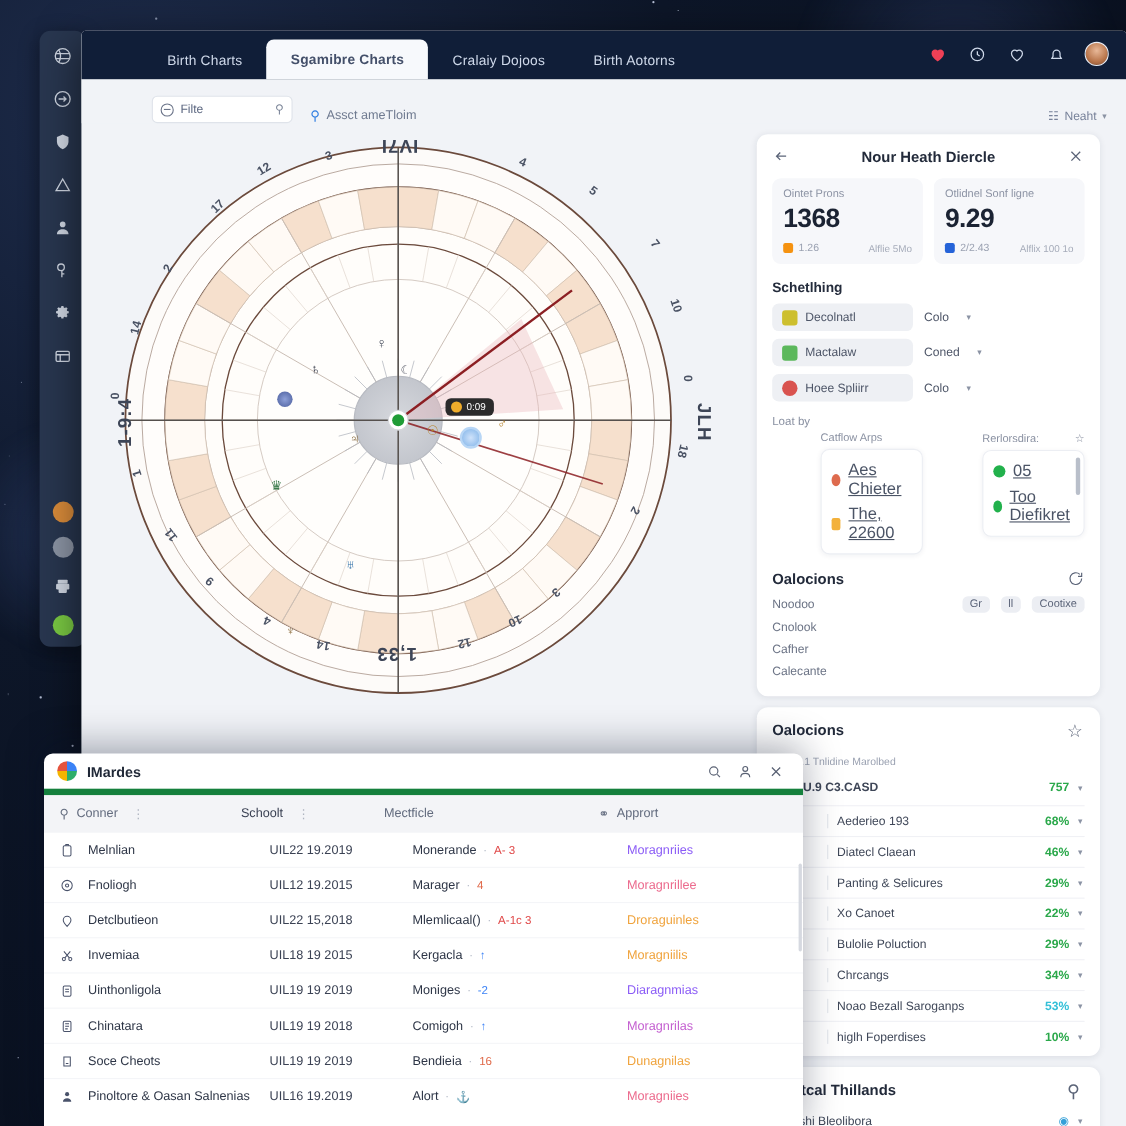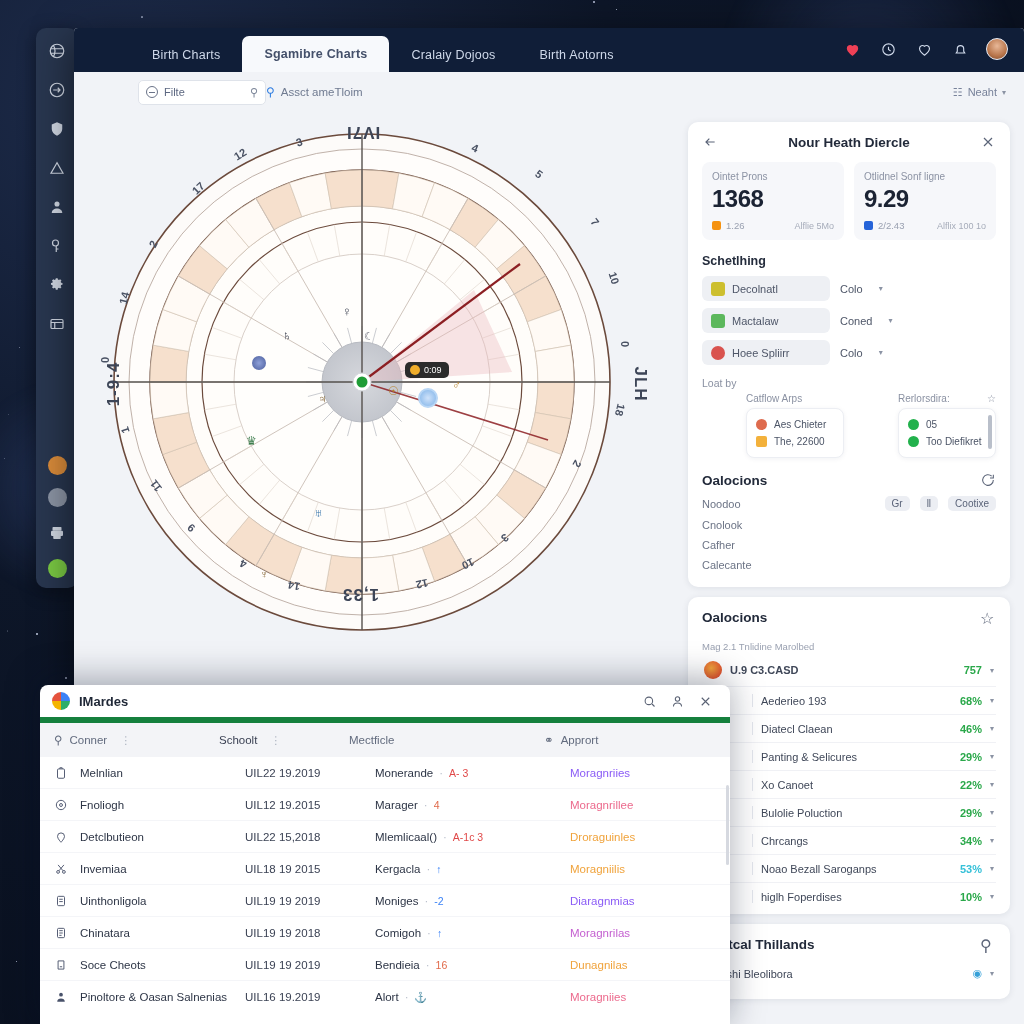--- a/index.html
+++ b/index.html
@@ -66,38 +66,38 @@
   .tic { width:20px; height:20px; color:#cfd9ea; display:flex; align-items:center; justify-content:center; }
   .tic svg { width:17px; height:17px; }
   #avatar {
     width:22px; height:22px; border-radius:50%;
     background:radial-gradient(circle at 50% 35%, #e8b898 0%, #b9764c 60%, #7d4a2c 100%);
     border:1.5px solid #e9eef7;
   }
 
   
   #toolbar {
-    height:40px; display:flex; align-items:center; padding:0 18px 0 64px;
-    background:#f1f3f7; gap:0;
+    height:40px; display:flex; align-items:flex-end; padding:0 18px 0 64px;
+    background:#f1f3f7; gap:16px;
   }
   #filterbox {
     width:128px; height:25px; background:#fff; border:1px solid #dfe3ea; border-radius:5px;
     display:flex; align-items:center; padding:0 7px; gap:6px; font-size:11px; color:#5c6780;
   }
   #filterbox .minus { width:12px; height:12px; border:1.3px solid #6b7489; border-radius:50%; position:relative;}
   #filterbox .minus::after{content:"";position:absolute;left:2px;top:4.6px;width:6px;height:1.3px;background:#6b7489;}
   #filterbox .mag { margin-left:auto; color:#7c8699; font-size:11px; }
   #assist { display:flex; align-items:center; gap:6px; font-size:11.5px; color:#6f7a90; }
   #assist .mag2 { color:#2f7de1; font-size:12px; }
   #northsel { margin-left:auto; display:flex; align-items:center; gap:5px; font-size:11px; color:#78829a; }
 
   
   #main { display:flex; height:calc(100% - 84px); }
   #chartcol { width:608px; position:relative; }
-  #sidecol { flex:1; padding:10px 14px 0 6px; }
+  #sidecol { flex:1; padding:10px 24px 0 6px; }
 
   
   #wheelwrap { position:absolute; left:0; top:-6px; width:608px; height:540px; }
   .lbl {
     position:absolute; font-size:12px; color:#3d4557; font-weight:600;
     transform-origin:center;
   }
   .lbl.big { font-size:17px; font-weight:700; letter-spacing:1px; }
   .lbl.sm  { font-size:11px; font-weight:600; color:#4a5264; }
 
@@ -154,21 +154,21 @@
   .caret { font-size:8px; color:#8b93a4; }
 
   .loadby { font-size:10.5px; color:#8a91a2; margin:12px 0 4px; }
   .twocols { display:flex; gap:10px; }
   .twocol { flex:1;margin-left:44px; }
   .colhead { font-size:10px; color:#8a91a2; margin-bottom:4px; display:flex; align-items:center; justify-content:space-between;}
   .minicard {
     background:#fff; border:1px solid #eceef3; border-radius:8px; padding:7px 9px;
     box-shadow:0 1px 5px rgba(25,35,60,.06);
   }
-  .minirow { display:flex; align-items:center; gap:7px; font-size:10px; color:#4b5466; padding:3px 0; }
+  .minirow { display:flex; align-items:center; gap:7px; font-size:15px; color:#4b5466; padding:3px 0;text-decoration:underline; }
   .dotg { width:11px; height:11px; border-radius:50%; background:#22b14c; }
   .scroll-ind {
     position:absolute; right:3px; top:6px; width:4px; height:34px;
     background:#b9bfca; border-radius:2px;
   }
 
   .listrow { font-size:11px; color:#6c7486; padding:4px 0; display:flex; align-items:center; }
   .chip {
     background:#eceef3; border-radius:5px; padding:2px 7px; font-size:10px; color:#5a6378; margin-left:6px;
   }

